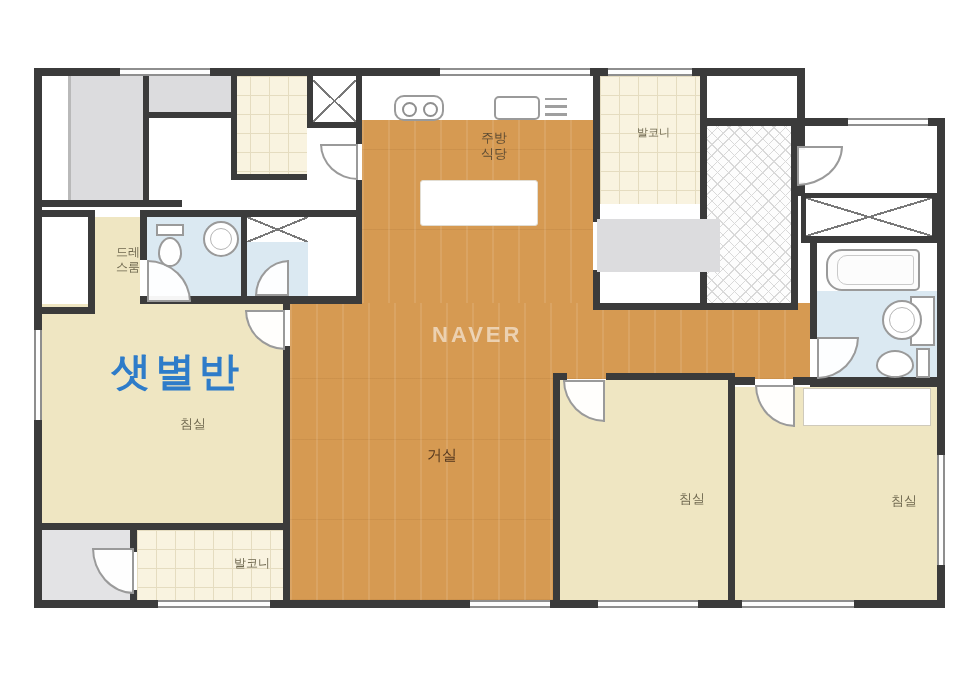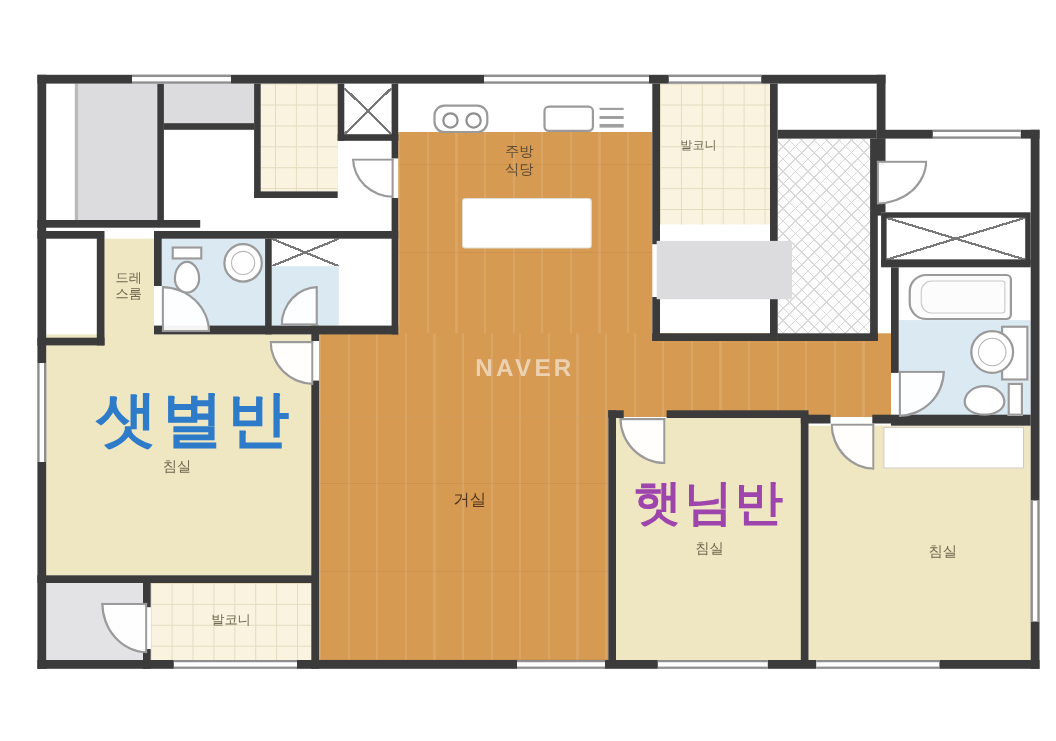--- a/index.html
+++ b/index.html
@@ -46,23 +46,23 @@
   .burner{width:15px;height:15px;border:2px solid #8f8f8f;border-radius:50%;background:#fff;}
   .ksink{background:#fff;border:2px solid var(--fixture);border-radius:5px;}
   .grill{background:repeating-linear-gradient(0deg,#9f9f9f 0 3px,transparent 3px 8px);}
   .tub{background:#fcfcfc;border:2px solid var(--fixture);border-radius:16px 5px 5px 16px;}
   .tub::after{content:"";position:absolute;inset:4px 4px 4px 9px;border:1px solid #c9c9c9;border-radius:10px 3px 3px 10px;}
   .basin{background:#fff;border:2px solid var(--fixture);border-radius:50%;}
   .basin::after{content:"";position:absolute;inset:5px;border:1px solid #b5b5b5;border-radius:50%;}
   .tk{background:#fff;border:2px solid var(--fixture);}
   .bowl{background:#fff;border:2px solid var(--fixture);border-radius:50% 50% 50% 50%/55% 55% 45% 45%;}
   .bedw{background:#fff;border:1px solid #cfcabc;}
-  .lbl{color:var(--label);text-align:center;line-height:1.25;}
+  .lbl{color:var(--label);text-align:right;line-height:1.25;}
   .annot{font-weight:bold;text-align:center;white-space:nowrap;}
-  .a-saet{color:var(--saetbyeol);font-size:56px;letter-spacing:4px;}
+  .a-saet{color:var(--saetbyeol);font-size:40px;letter-spacing:4px;}
   .a-gyo{color:var(--gyosasil);font-size:35px;letter-spacing:2px;}
   .a-haet{color:var(--haetnim);font-size:44px;letter-spacing:2px;}
   .a-dal{color:var(--dalnim);font-size:44px;letter-spacing:2px;}
   .naver{color:rgba(255,255,255,.55);font-weight:bold;font-size:22px;letter-spacing:3px;}
 </style>
 </head>
 <body>
 
 <div class="plan">
 
@@ -199,18 +199,17 @@
   <div class="lbl" style="left:437px;top:130px;width:70px;font-size:13px;color:#5d4b33">
     <span>주방</span><br>
     <span>식당</span>
   </div>
 
   <div class="naver" style="left:432px;top:322px">NAVER</div>
   <div class="lbl" style="left:397px;top:446px;width:60px;font-size:15px;color:var(--living-label)">거실</div>
 
   <div class="lbl" style="left:600px;top:126px;width:70px;font-size:11px">발코니</div>
 
-  <div class="annot a-haet" style="left:565px;top:428px;width:160px">햇님반</div>
   <div class="lbl" style="left:585px;top:491px;width:120px;font-size:13px">침실</div>
 
   <div class="lbl" style="left:797px;top:493px;width:120px;font-size:13px">침실</div>
 
 </div>
 
 </body></html>

